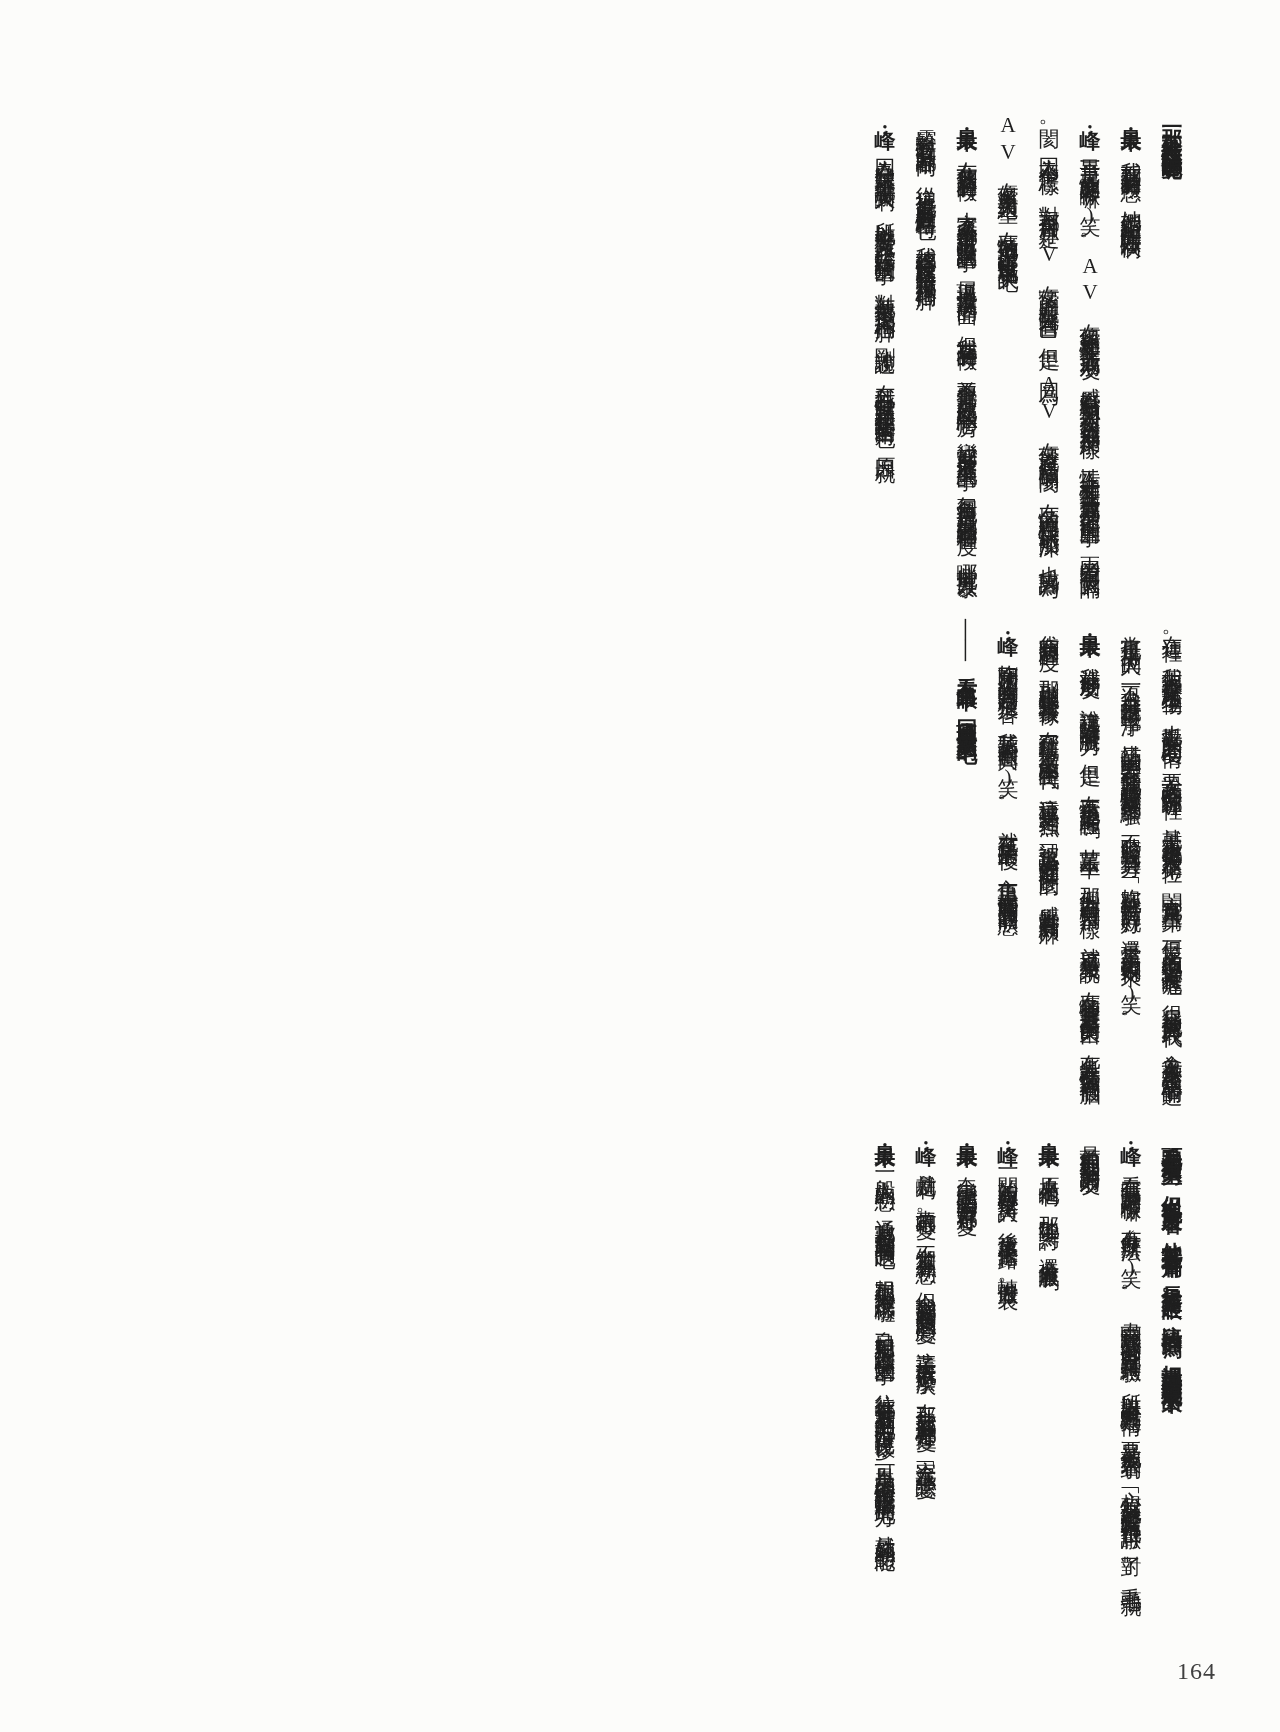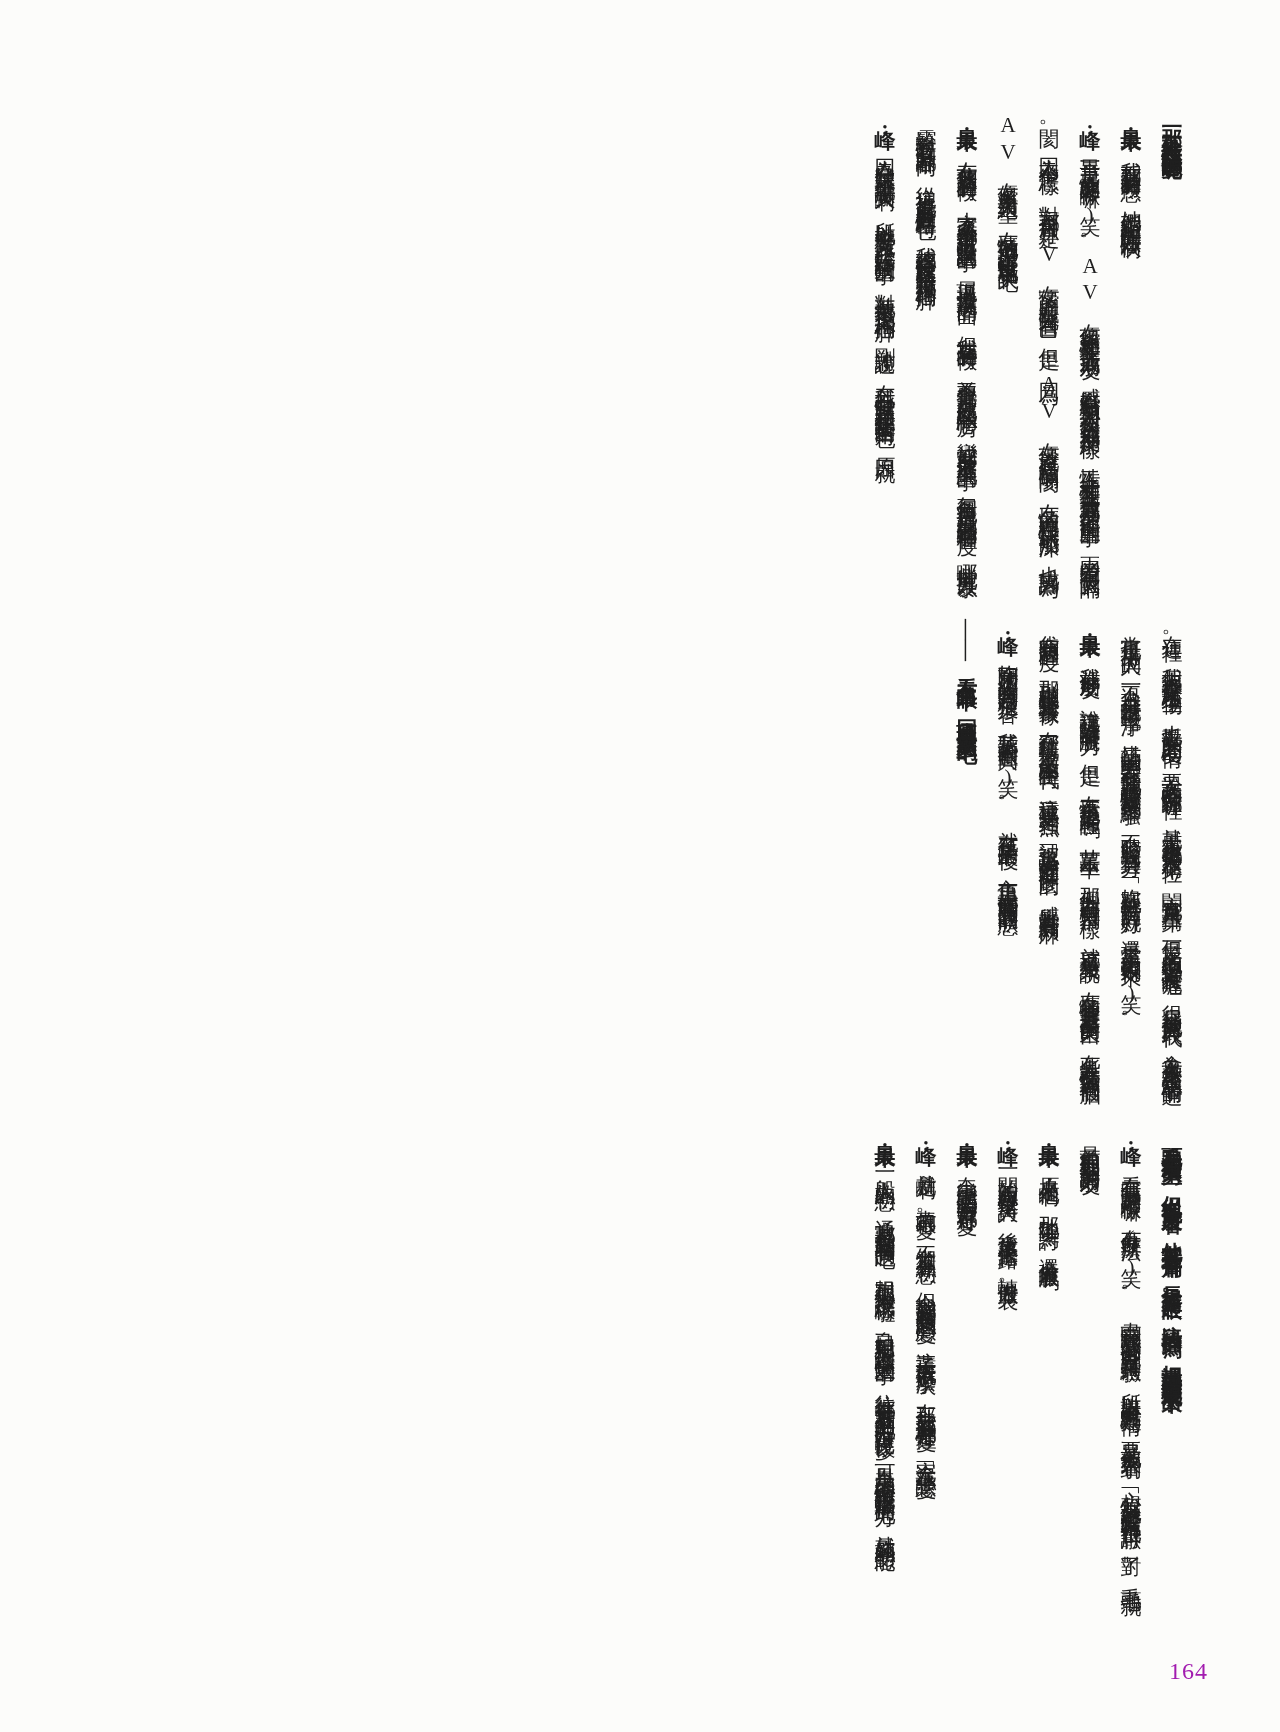--- a/index.html
+++ b/index.html
@@ -39,24 +39,24 @@
   .para {
     margin: 0;
     padding: 0;
   }
   .spk { font-weight: bold; }
   .q { font-weight: bold; }
   .dash { text-orientation: sideways; letter-spacing: 0; }
   .page-number {
     position: absolute;
     top: 1658px;
-    right: 72px;
+    right: 64px;
     font-size: 24px;
     letter-spacing: 1px;
-    color: #a21caf;
+    color: #404040;
     font-family: "Liberation Serif", "DejaVu Serif", serif;
   }
 </style>
 </head>
 <body>
 
 <div class="page">
 
   <div class="band band-1">
     <p class="para q"><span>那一幕給人一種幸福的感覺呢。</span></p>

